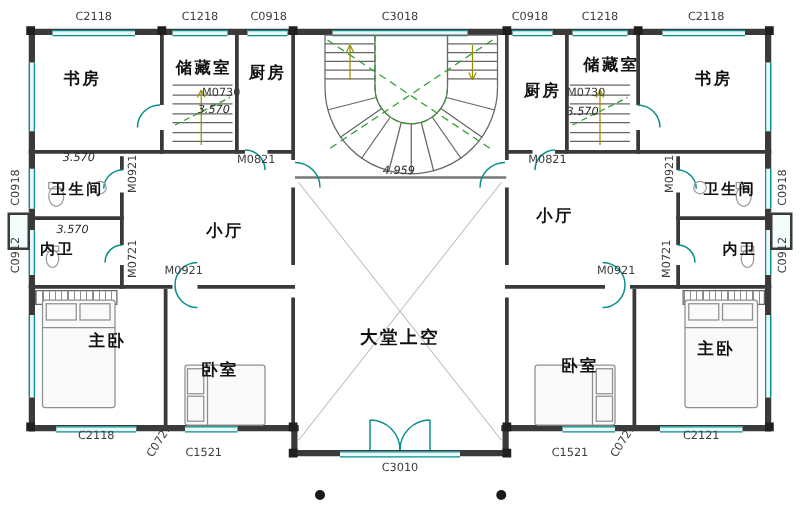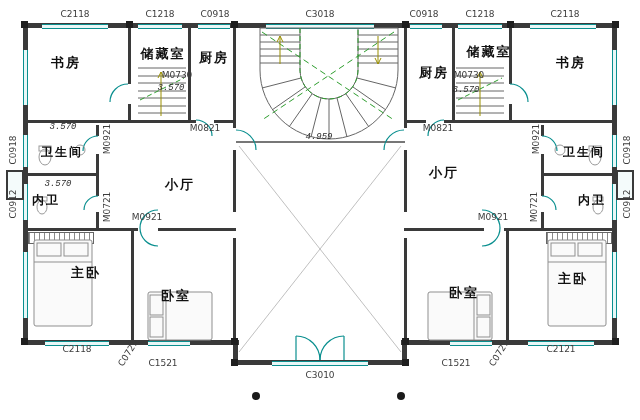--- a/index.html
+++ b/index.html
@@ -16,21 +16,21 @@
         border-left:1.5px solid #0a8f8f;border-right:1.5px solid #0a8f8f;}
   .closet{position:absolute;border:1px solid #666;box-sizing:border-box;
         background:repeating-linear-gradient(90deg,#8a8a8a 0 1px,transparent 1px 5px);}
   .box{position:absolute;border:2px solid #3a3a3a;box-sizing:border-box;background:#f4fbfb;}
   
   .dim{position:absolute;font-size:9px;color:#3c3c3c;white-space:nowrap;
        transform:translate(-50%,-50%);}
   .dim.v{transform:translate(-50%,-50%) rotate(-90deg);}
   .dim.d{transform:translate(-50%,-50%) rotate(-58deg);}
   .lvl{position:absolute;font-size:9px;color:#2b2b2b;white-space:nowrap;
-       transform:translate(-50%,-50%);font-style:italic;font-family:Liberation Mono, monospace;}
+       transform:translate(-50%,-50%);font-style:italic;}
   .room{position:absolute;font-size:13px;font-weight:600;color:#101010;
        letter-spacing:2px;white-space:nowrap;transform:translate(-50%,-50%);}
   svg.overlay{position:absolute;left:0;top:0;pointer-events:none;}
 </style>
 </head>
 <body>
 
 <div class="plan">
 
   <div class="w" style="left:23px;top:23px;width:594px;height:5px"></div>
@@ -262,20 +262,21 @@
   <span class="room" style="left:489px;top:52px">储藏室</span>
   <span class="room" style="left:571px;top:63px">书房</span>
   <span class="room" style="left:62px;top:152px;font-size:12px">卫生间</span>
   <span class="room" style="left:180px;top:185px">小厅</span>
   <span class="room" style="left:444px;top:173px">小厅</span>
   <span class="room" style="left:584px;top:152px;font-size:12px">卫生间</span>
   <span class="room" style="left:46px;top:200px;font-size:12px">内卫</span>
   <span class="room" style="left:592px;top:200px;font-size:12px">内卫</span>
   <span class="room" style="left:86px;top:273px">主卧</span>
   <span class="room" style="left:176px;top:296px">卧室</span>
+  <span class="room" style="left:320px;top:270px;font-size:14px">大堂上空</span>
   <span class="room" style="left:464px;top:293px">卧室</span>
   <span class="room" style="left:573px;top:279px">主卧</span>
 
   <span class="dim" style="left:75px;top:14px">C2118</span>
   <span class="dim" style="left:160px;top:14px">C1218</span>
   <span class="dim" style="left:215px;top:14px">C0918</span>
   <span class="dim" style="left:320px;top:14px">C3018</span>
   <span class="dim" style="left:424px;top:14px">C0918</span>
   <span class="dim" style="left:480px;top:14px">C1218</span>
   <span class="dim" style="left:565px;top:14px">C2118</span>

